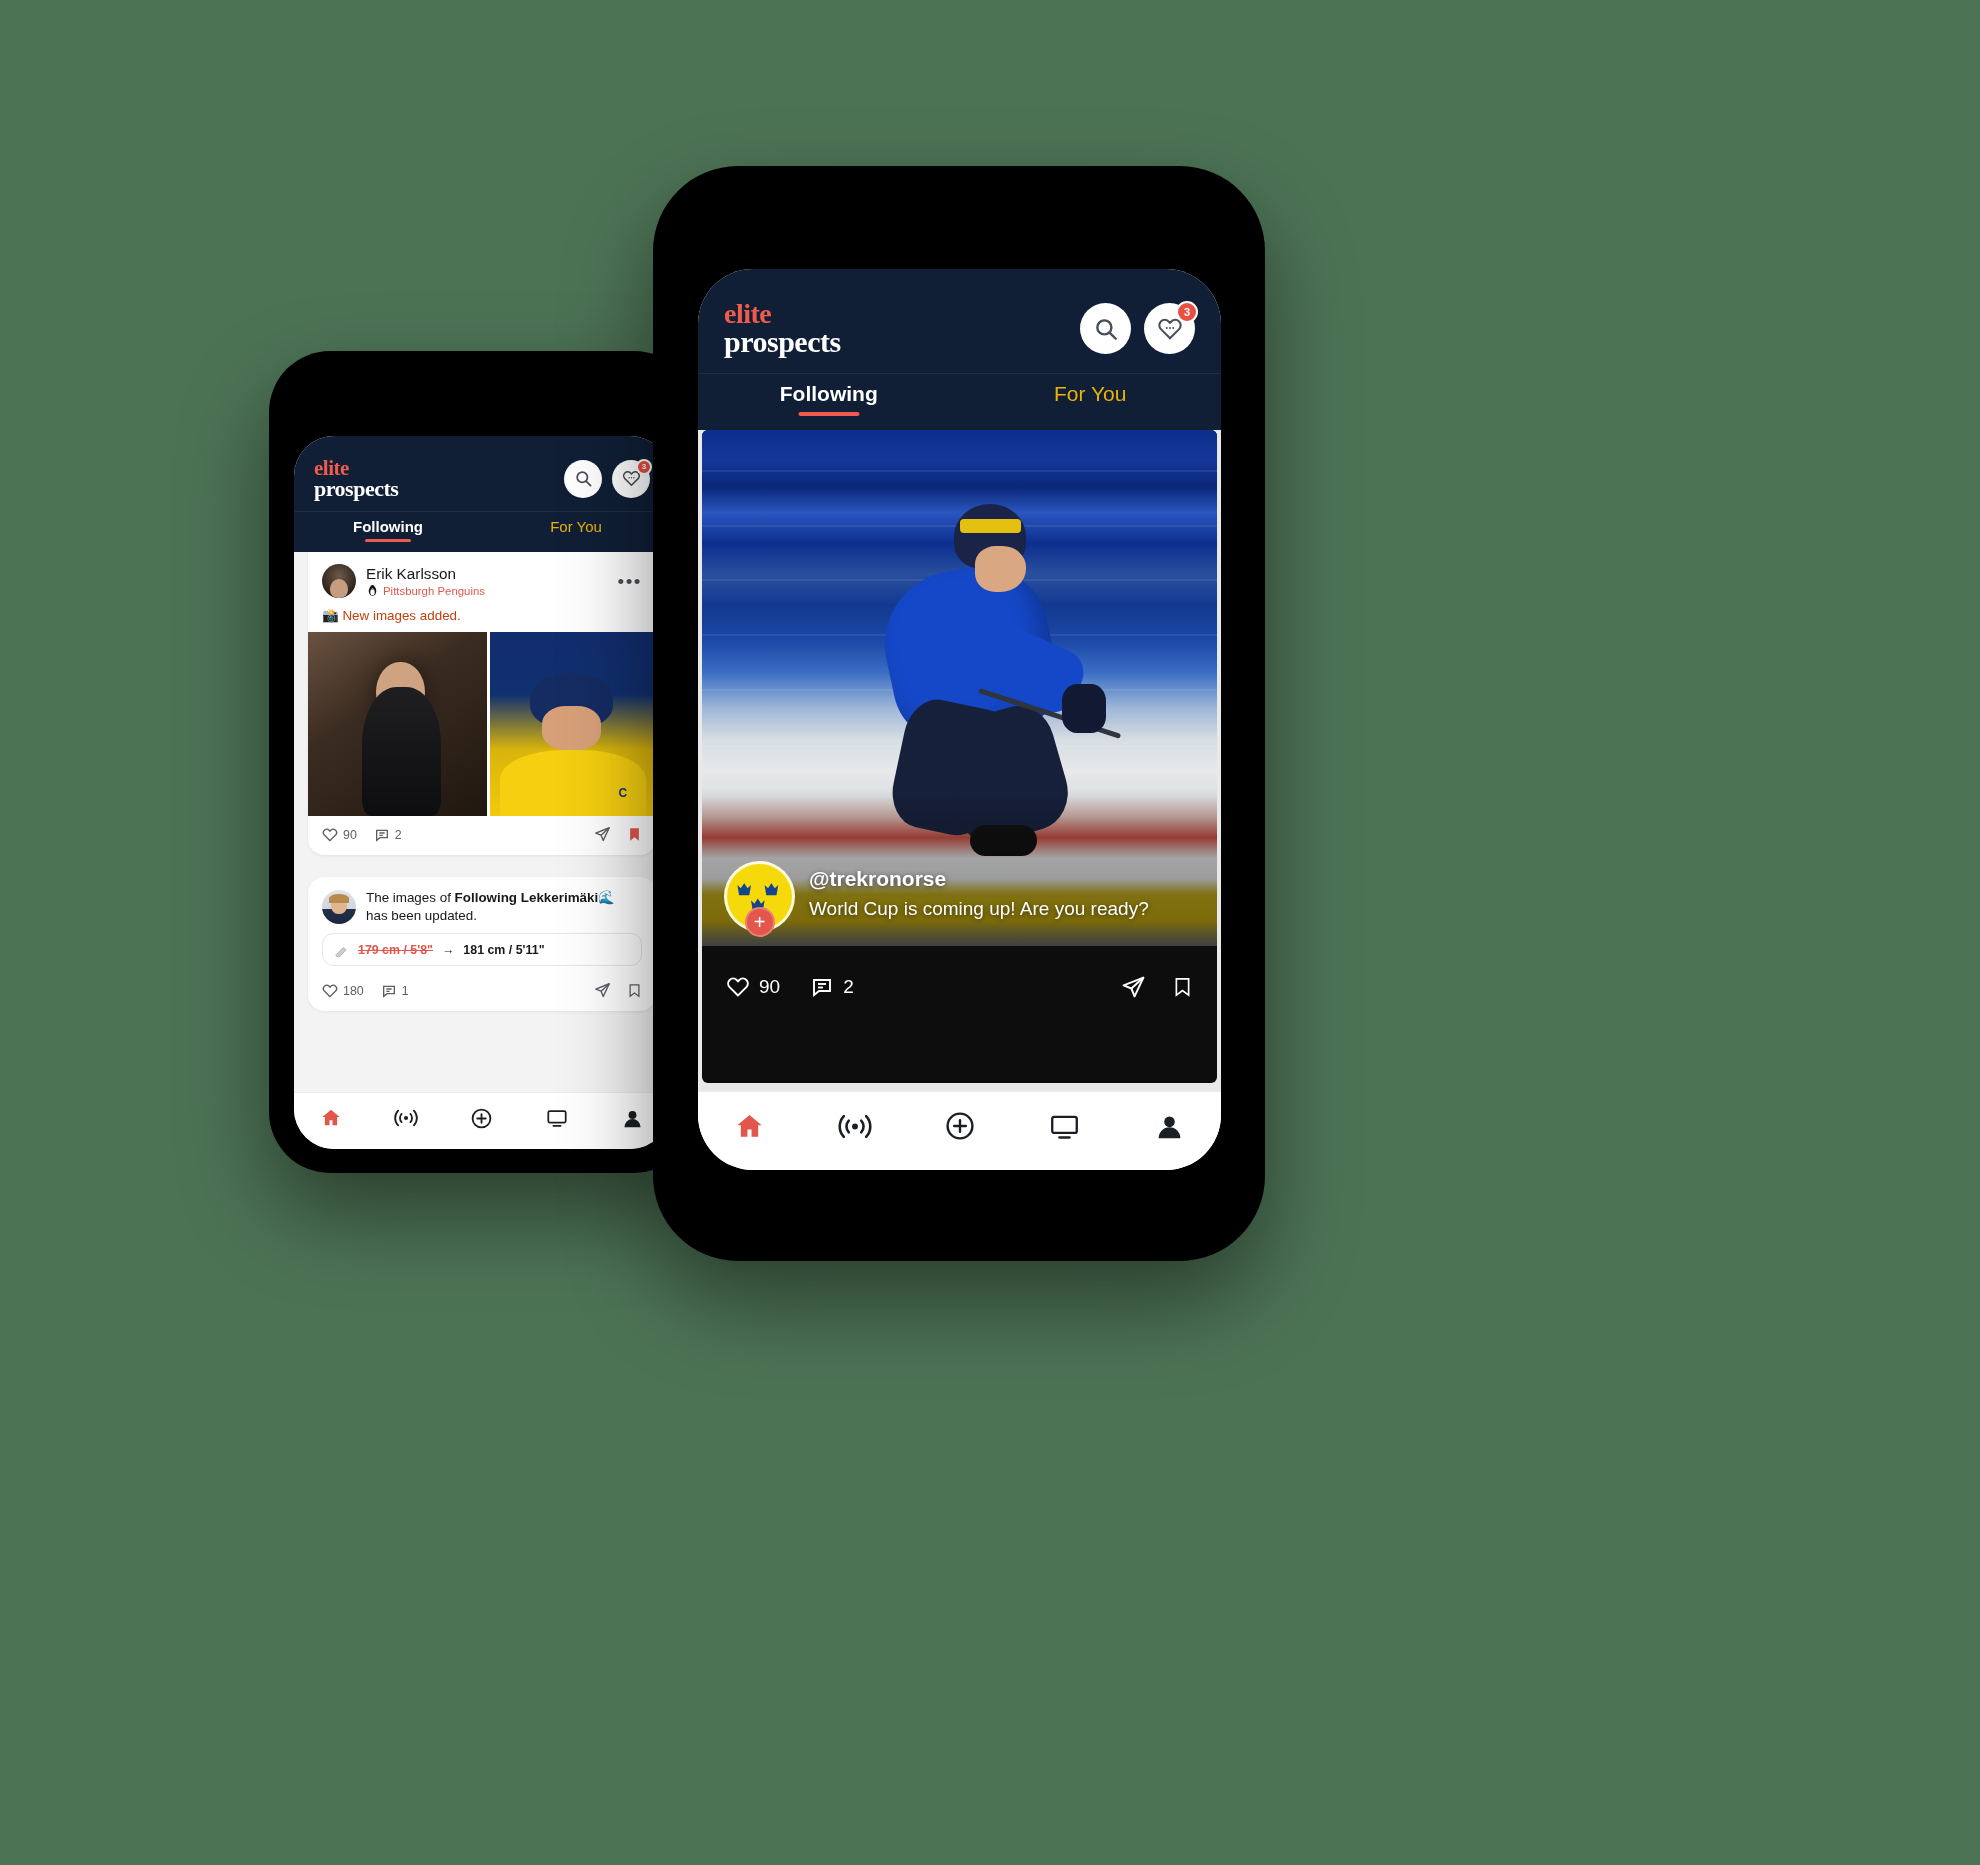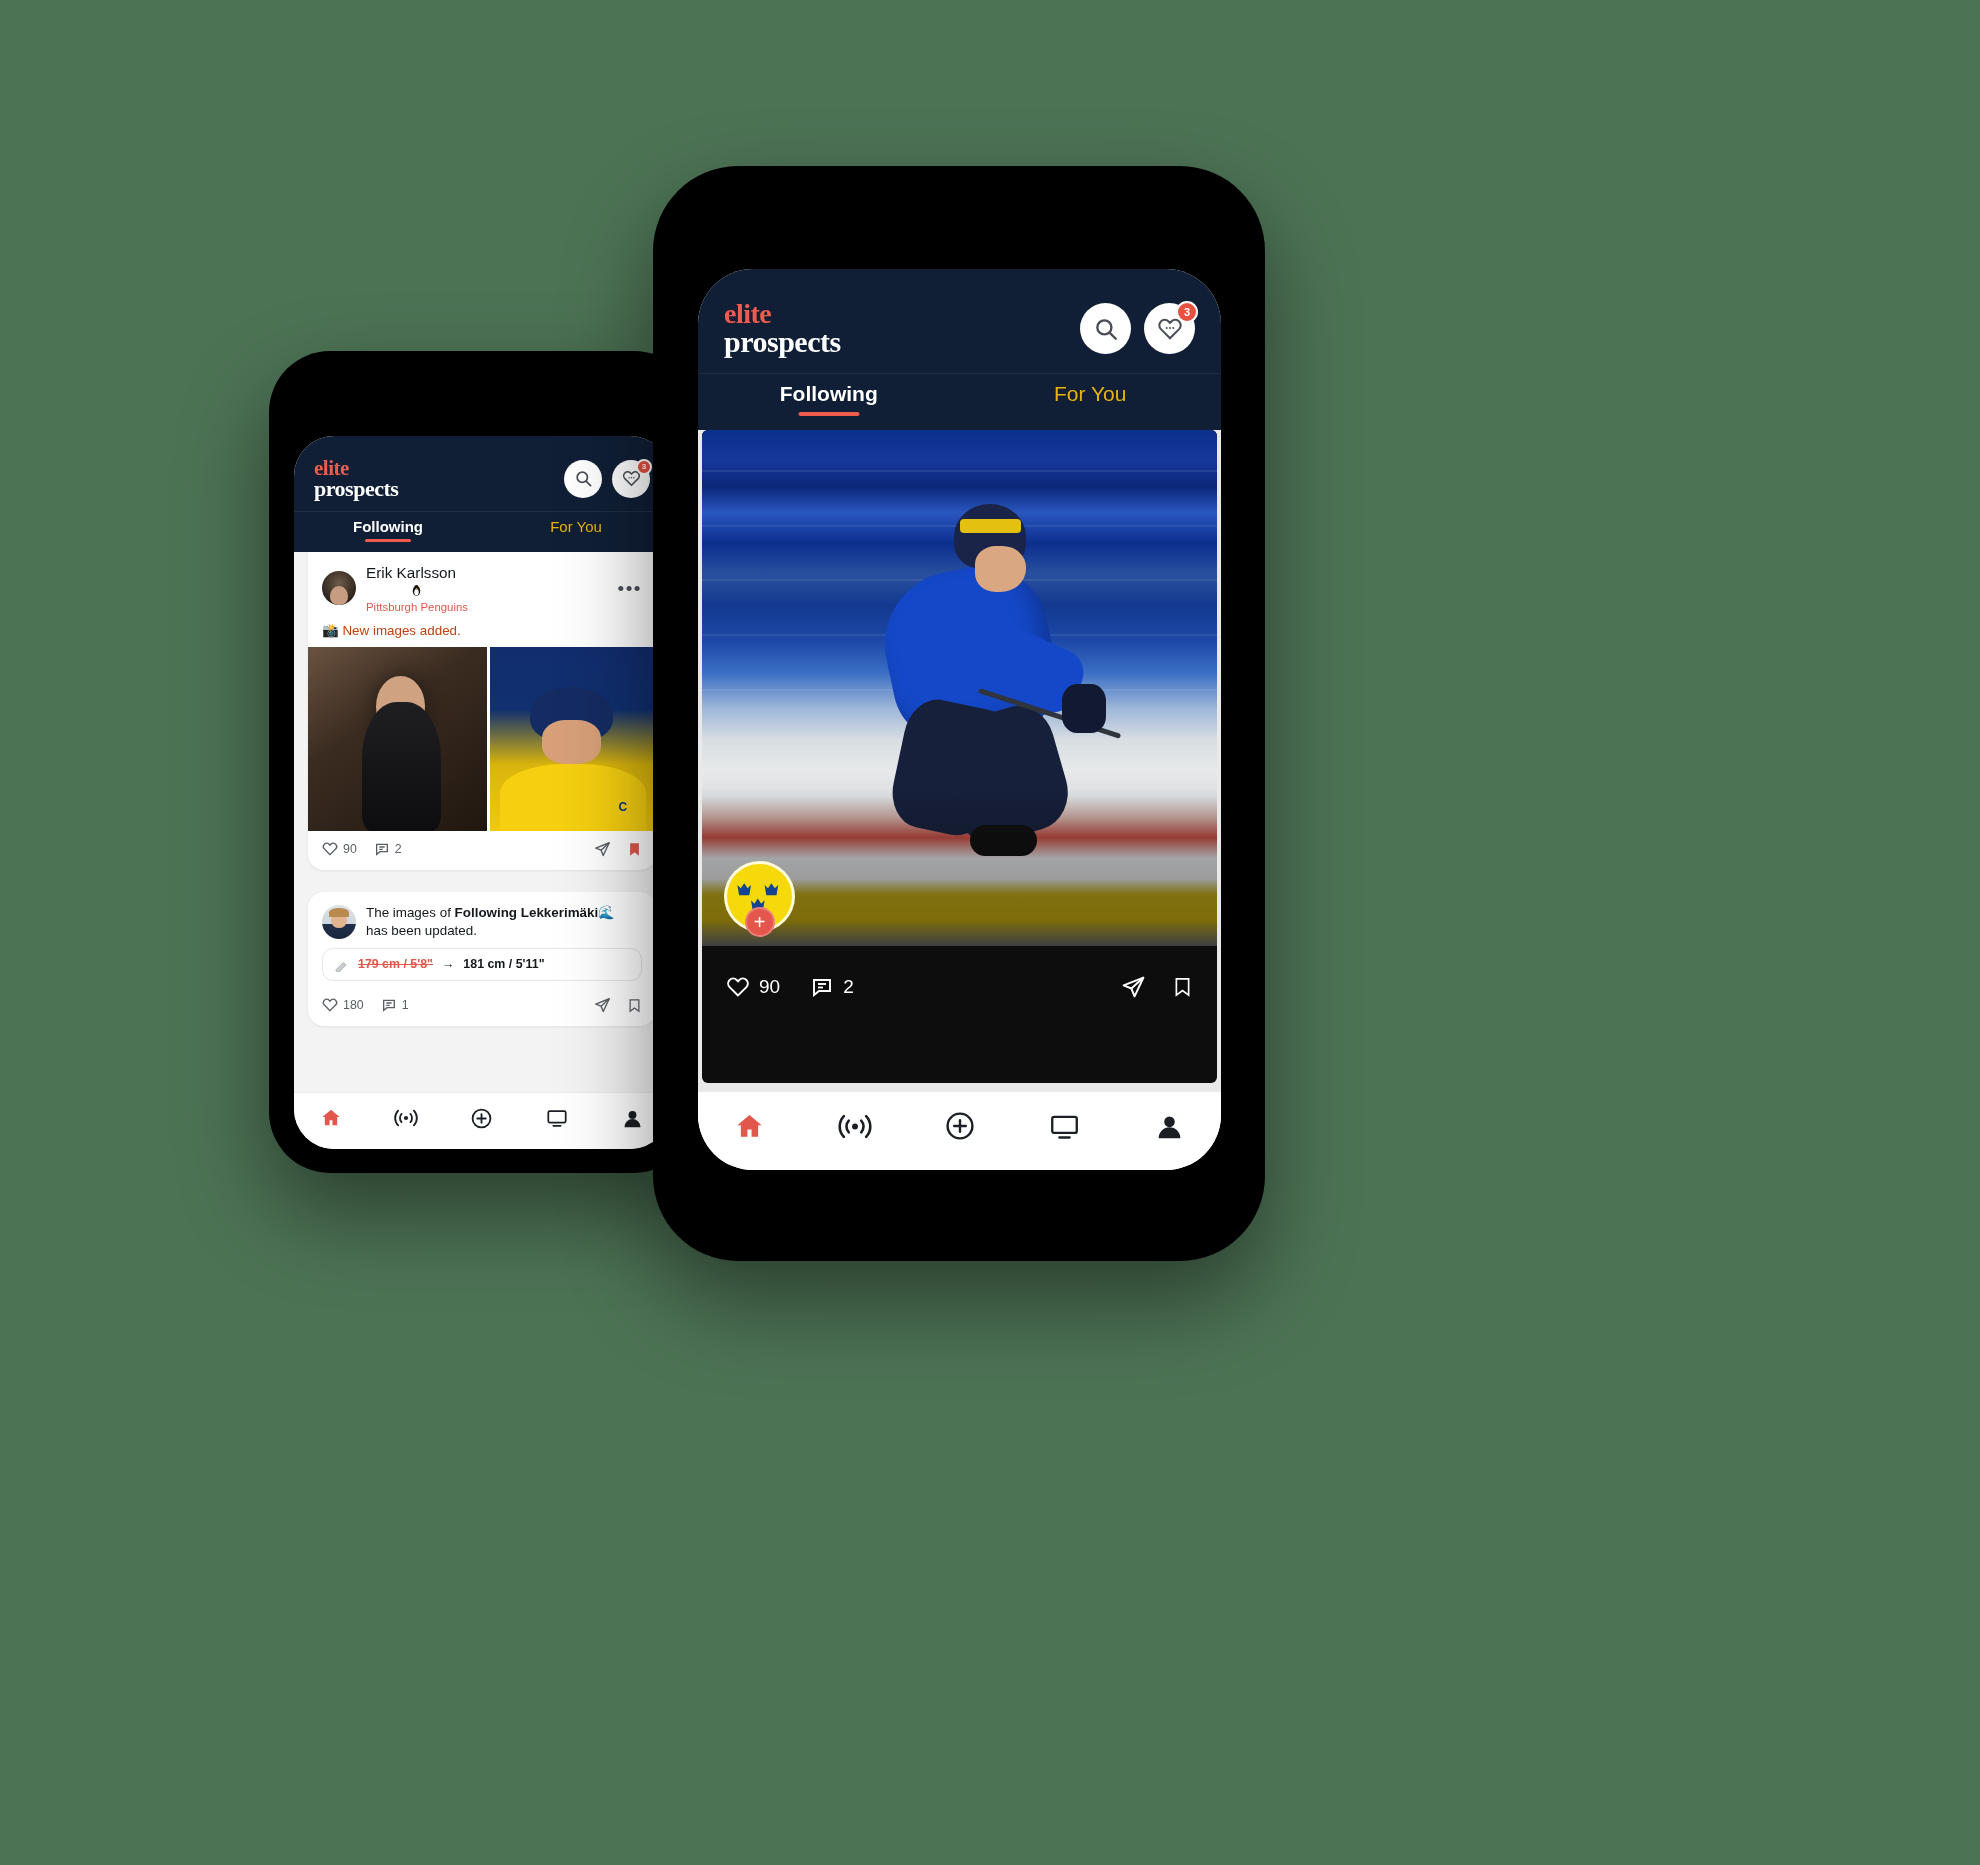--- a/index.html
+++ b/index.html
@@ -99,21 +99,21 @@
 
   .post-head { display: flex; align-items: center; gap: 10px; padding: 12px 14px 8px; }
   .avatar { width: 34px; height: 34px; border-radius: 50%; flex: 0 0 auto; overflow: hidden; position: relative; }
   .av-ek { background: radial-gradient(circle at 50% 35%, #6d5a4a 0%, #3a2d24 55%, #15110d 100%); }
   .av-ek::after { content:""; position:absolute; left:24%; top:42%; width:52%; height:58%; border-radius:50% 50% 42% 42%; background:#c79d82; }
   .av-jl { background: linear-gradient(#dfe3e8 0%, #cfd6dd 55%, #22304a 56%, #1b2740 100%); }
   .av-jl::after { content:""; position:absolute; left:26%; top:18%; width:48%; height:52%; border-radius:48% 48% 44% 44%; background:#e0b58f; }
   .av-jl::before { content:""; position:absolute; left:20%; top:10%; width:60%; height:26%; border-radius:50% 50% 0 0; background:#b98a4e; z-index:1; }
 
   .post-name { font-size: 15.3px; font-weight: 400; color: #15181c; line-height: 1.2; }
-  .post-team { font-size: 11.4px; color: #e2574c; display: flex; align-items: center; gap: 4px; margin-top: 1px; flex-direction: column; }
+  .post-team { font-size: 11.4px; color: #e2574c; display: flex; align-items: center; gap: 4px; margin-top: 1px; }
   .team-logo { width: 13px; height: 13px; display: inline-block; }
   .dots { margin-left: auto; color: #4a4f57; font-size: 19px; letter-spacing: 1.5px; cursor: pointer; line-height: 1; }
 
   .post-text { font-size: 13.4px; color: #c2410c; padding: 2px 14px 9px; }
   .media-row { display: flex; gap: 3px; }
   .media { height: 184px; position: relative; overflow: hidden; }
   .media.a { flex: 1 1 52%; background: linear-gradient(145deg,#6a5240 0%,#3b2c21 38%,#20170f 100%); }
   .media.a::after {
     content:""; position:absolute; left:30%; bottom:0; width:44%; height:70%;
     border-radius: 44% 44% 12% 12%; background: linear-gradient(#1f1f22,#0d0d10);
@@ -496,20 +496,24 @@
               <div class="crowns-av">
                 <svg viewBox="0 0 60 54">
                   <g fill="#15448f">
                     <path d="M4 14l4 4 4-6 4 6 4-4-2 12H6z"></path>
                     <path d="M36 14l4 4 4-6 4 6 4-4-2 12H38z"></path>
                     <path d="M20 32l4 4 4-6 4 6 4-4-2 12H22z"></path>
                   </g>
                 </svg>
                 <span class="plus-badge">+</span>
               </div>
+              <div class="so-text">
+                <div class="so-user">@trekronorse</div>
+                <div class="so-cap">World Cup is coming up! Are you ready?</div>
+              </div>
             </div>
           </div>
 
           <div class="story-actions">
             <div class="sa">
               <span>
                 <svg width="24" height="24" viewBox="0 0 24 24" fill="none" stroke="#fff" stroke-width="1.9">
                   <path d="M12 20.5 3.6 12.1a5 5 0 0 1 7.1-7.1l1.3 1.3 1.3-1.3a5 5 0 0 1 7.1 7.1z"></path>
                 </svg>
               </span>

